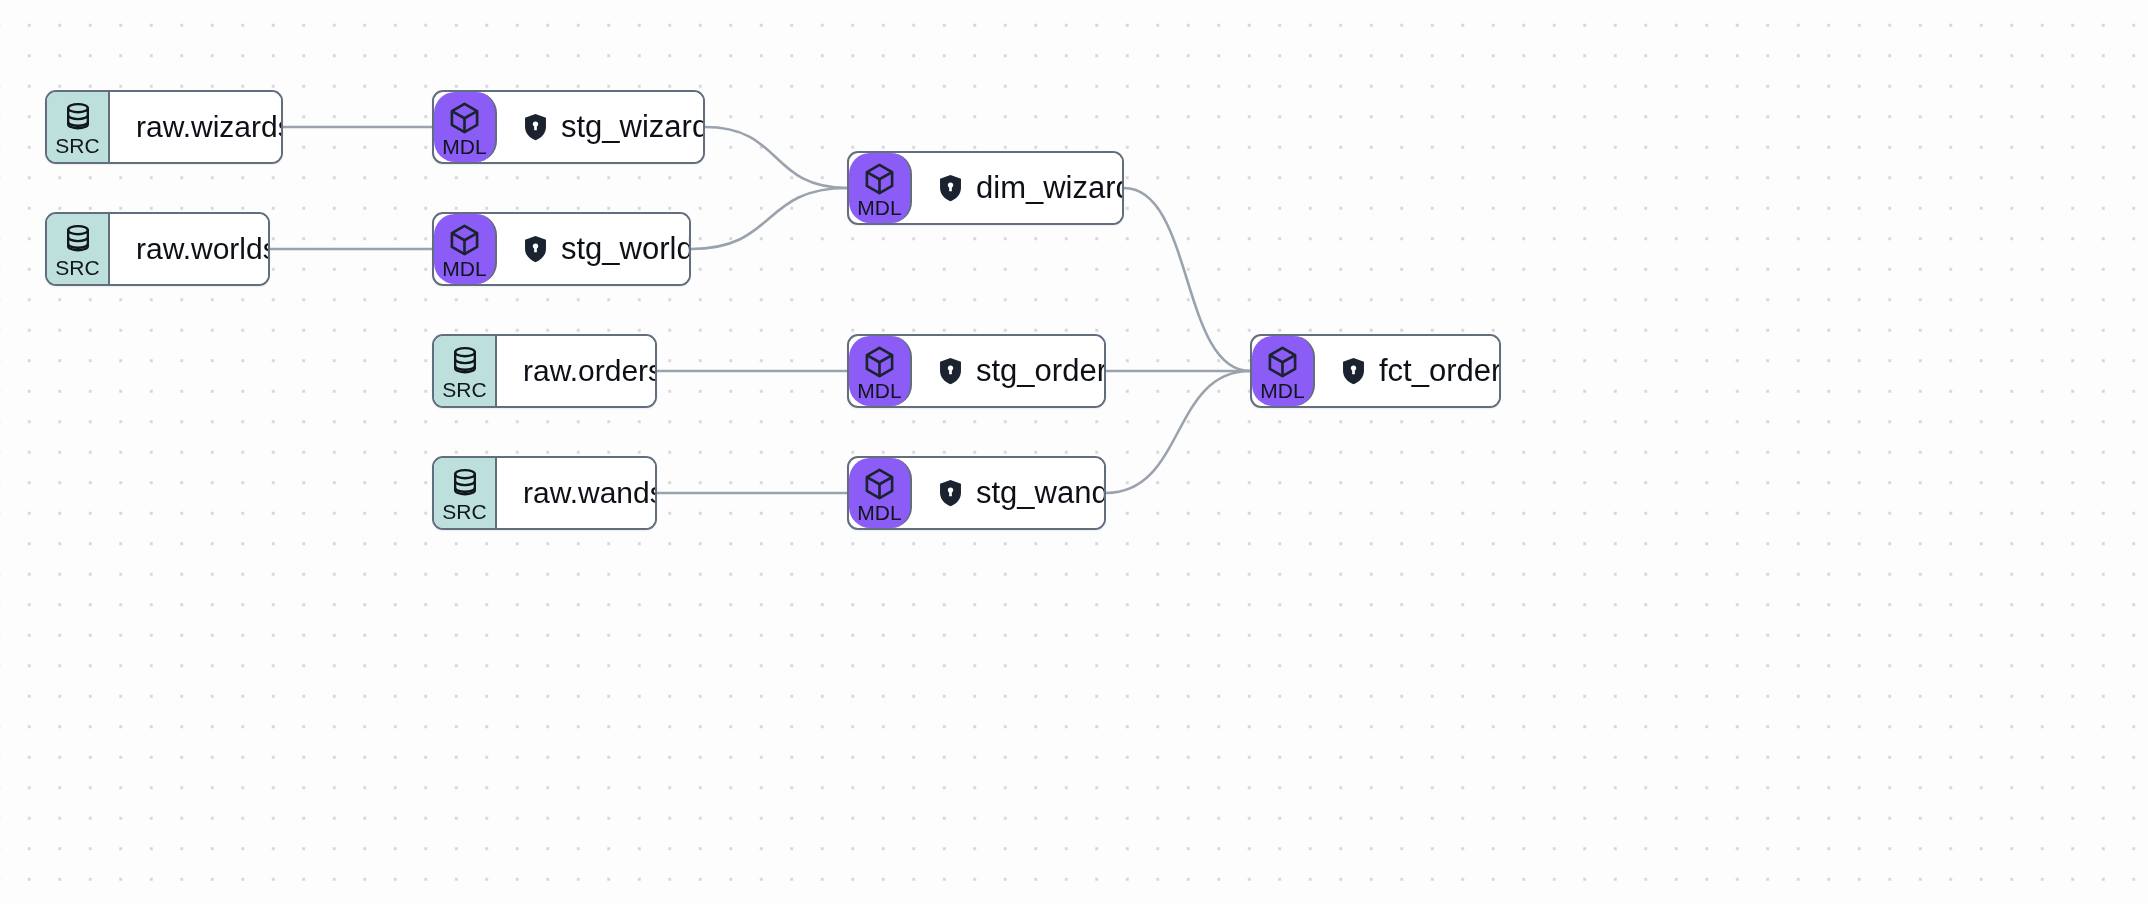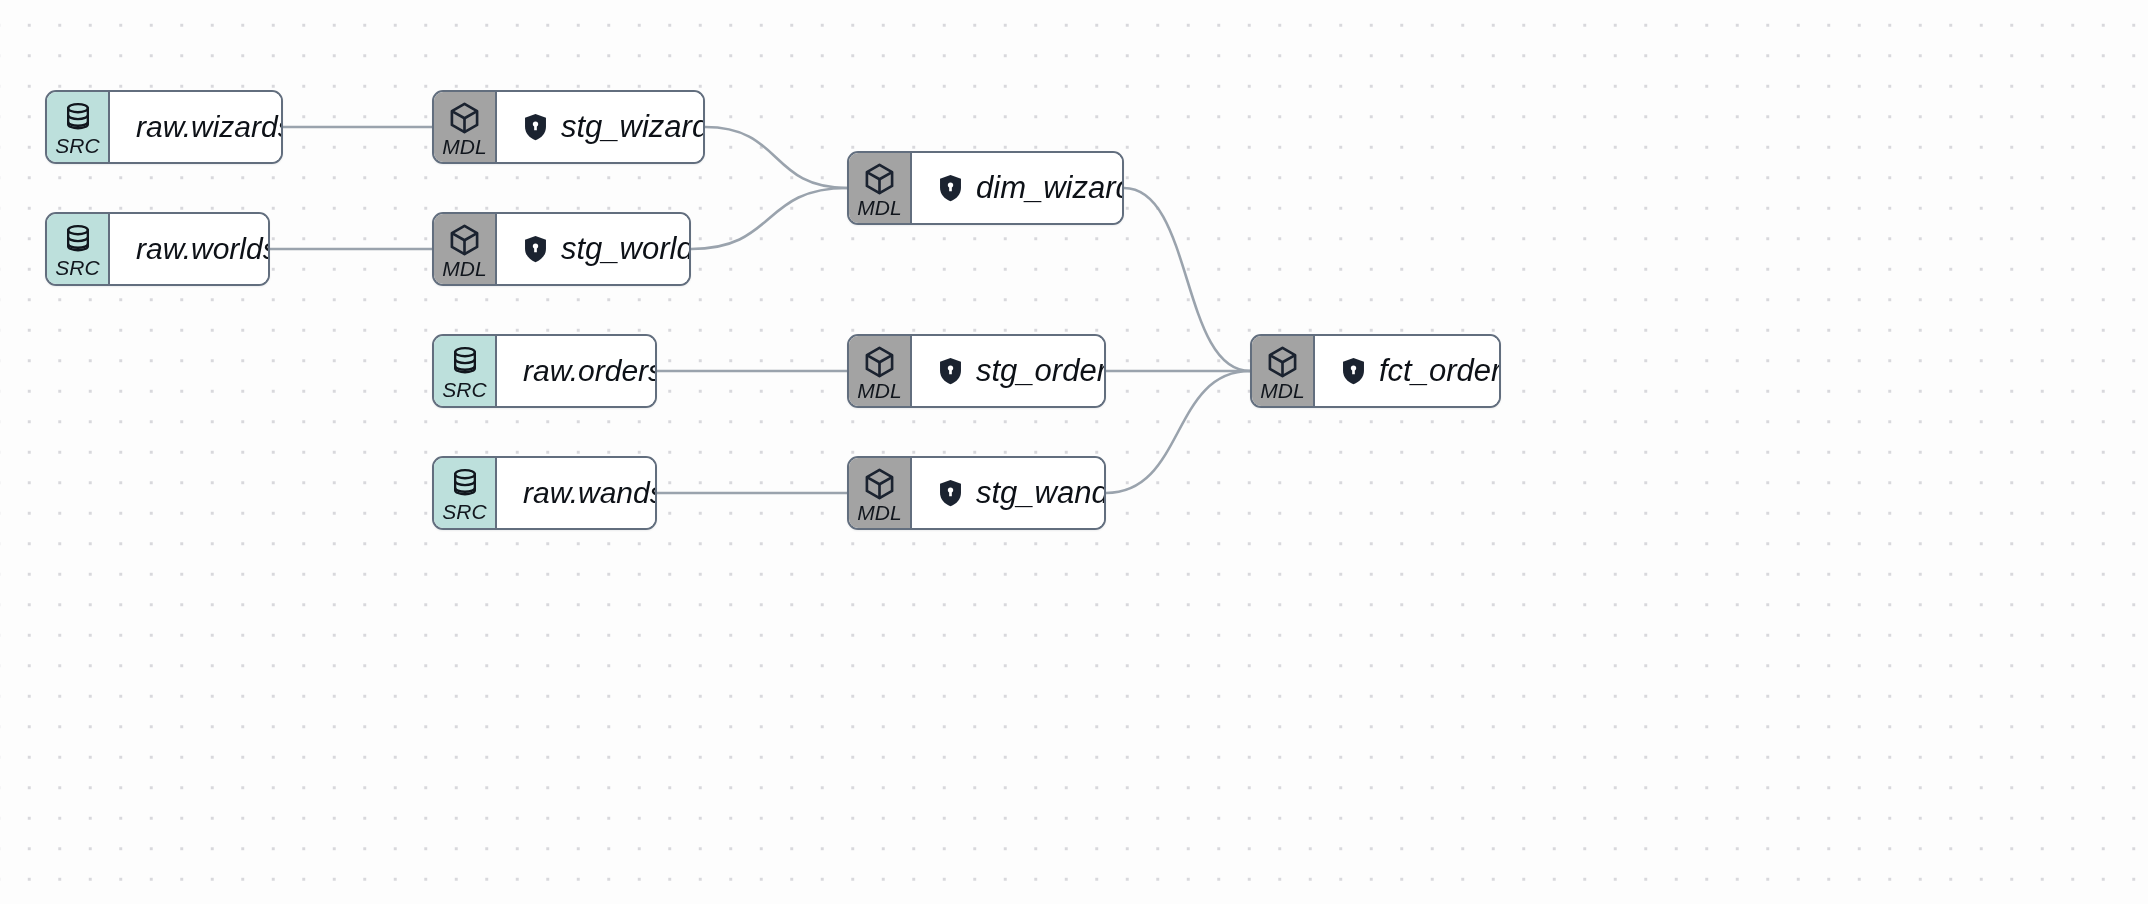--- a/index.html
+++ b/index.html
@@ -9,21 +9,20 @@
     font-family:"Liberation Sans", sans-serif;
     overflow:hidden;
   }
   #canvas{
     position:relative;
     width:2148px;height:904px;
     background-color:#fdfdfd;
     background-image:radial-gradient(circle, #d8d8dc 1.6px, rgba(0,0,0,0) 1.7px);
     background-size:30.5px 30.5px;
     background-position:14px 10px;
-    font-style:italic;
   }
   #edges{position:absolute;left:0;top:0;width:2148px;height:904px;pointer-events:none;}
 
   .node{
     position:absolute;
     display:flex;
     align-items:stretch;
     border:2.4px solid #626e7e;
     border-radius:11px;
     background:#ffffff;
@@ -37,21 +36,21 @@
     display:flex;
     flex-direction:column;
     align-items:center;
     justify-content:center;
     gap:1px;
     border-right:2.2px solid #626e7e;
     box-sizing:border-box;
     padding-top:4px;
   }
   .node.src .node-badge{background:#bde0dc;}
-  .node.mdl .node-badge{background:#a3a3a3;}
+  .node.mdl .node-badge{background:#8b5cf6;border-radius:21px;}
   .badge-icon{display:block;line-height:0;}
   .badge-text{
     font-size:21px;
     line-height:21px;
     color:#11161d;
     letter-spacing:.1px;
     font-weight:400;
   }
   .node-body{
     flex:1 1 auto;

